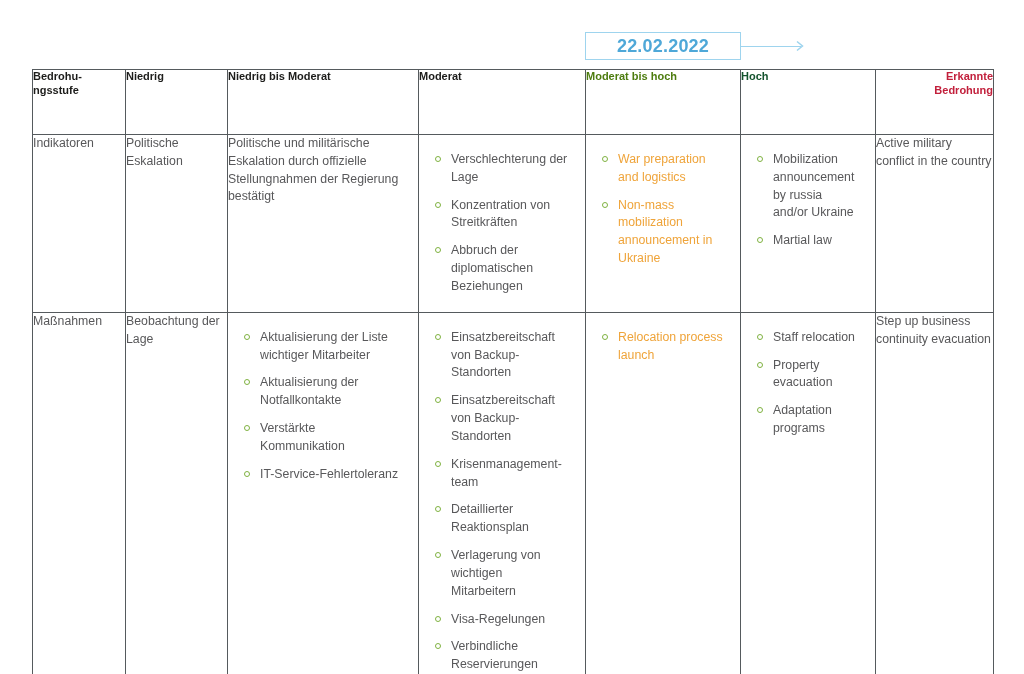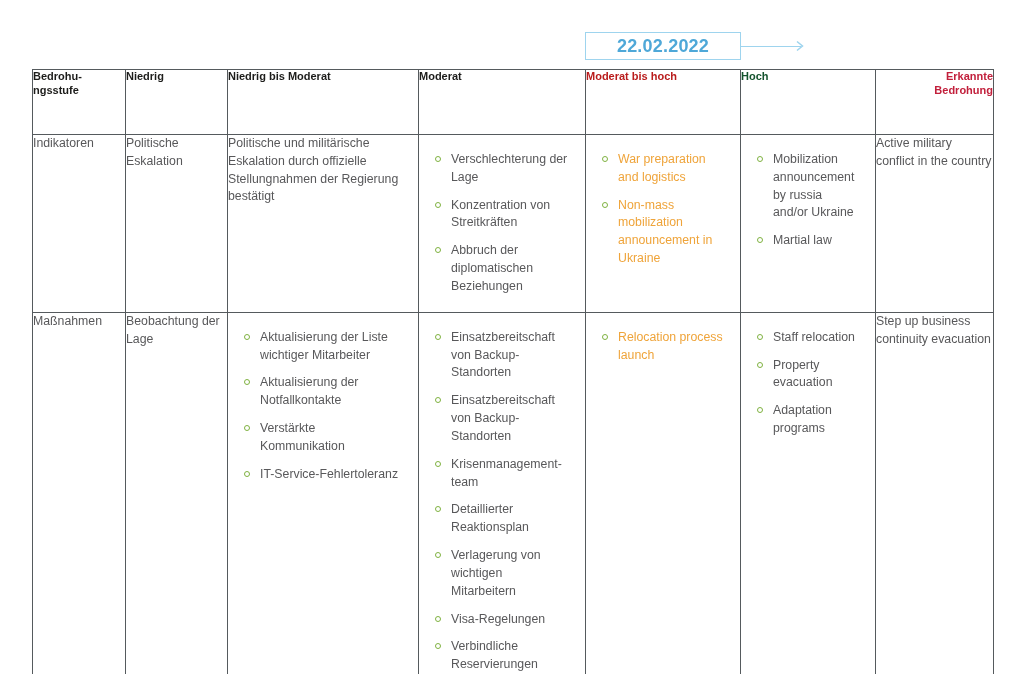--- a/index.html
+++ b/index.html
@@ -91,21 +91,21 @@
     height: 64px;
     text-align: left;
     font-size: 11px;
     font-weight: bold;
     padding: 0 10px;
     vertical-align: middle;
     line-height: 1.25;
     color: #1d1d1b;
     border-bottom: 1.5px solid #555a5d;
   }
-  th.h-moderat-hoch { color: #b91c1c; }
+  th.h-moderat-hoch { color: #4d7c0f; }
   th.h-hoch { color: #14532d; }
   th.h-erkannt { color: #c2203c; }
 
   
   tbody td {
     padding: 12px 10px 14px 10px;
     font-size: 12.3px;
     line-height: 1.45;
     color: #58585a;
     border-color: #a9adb0;

